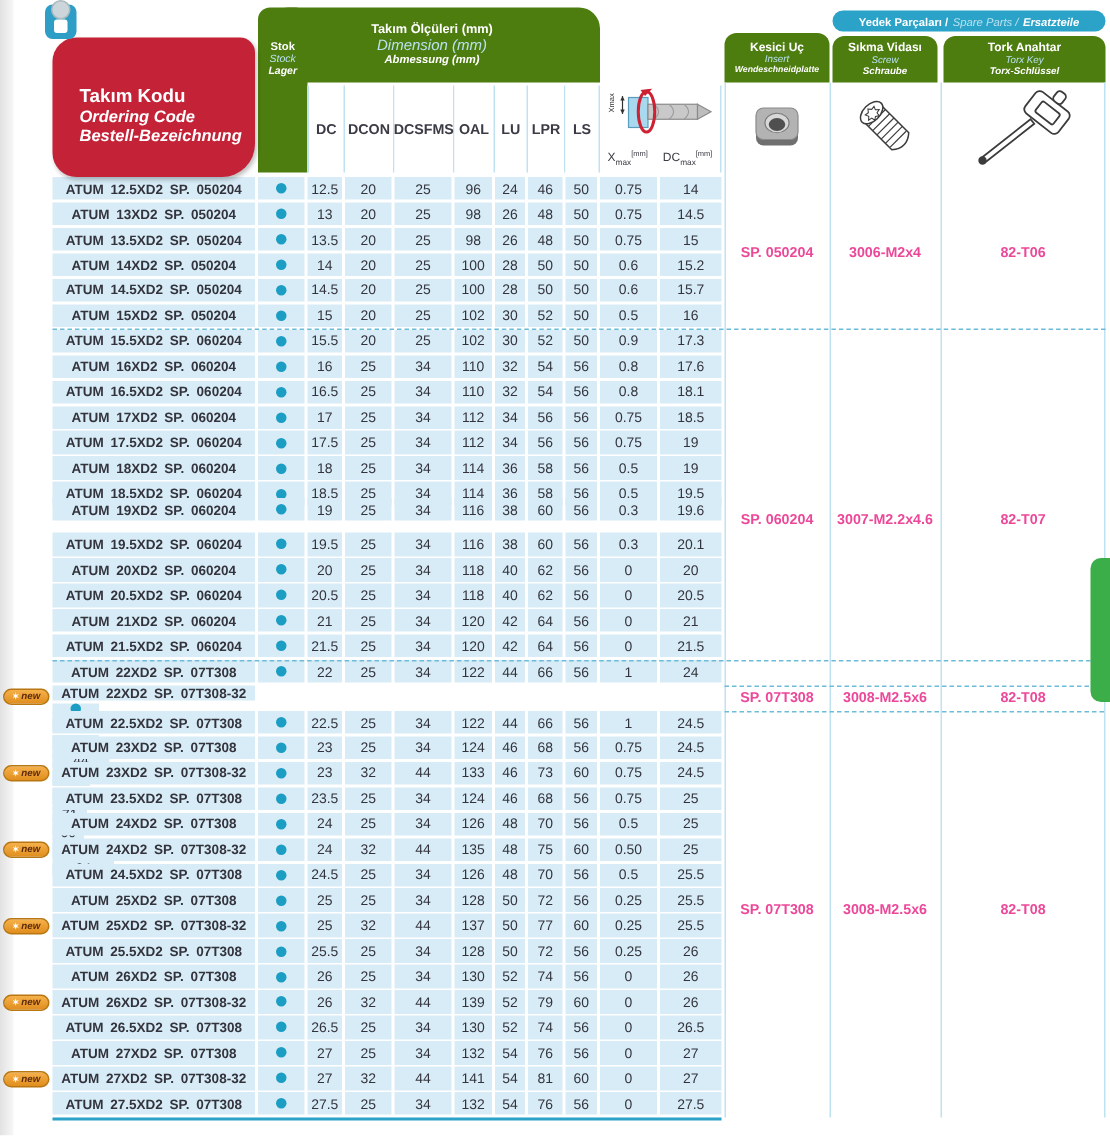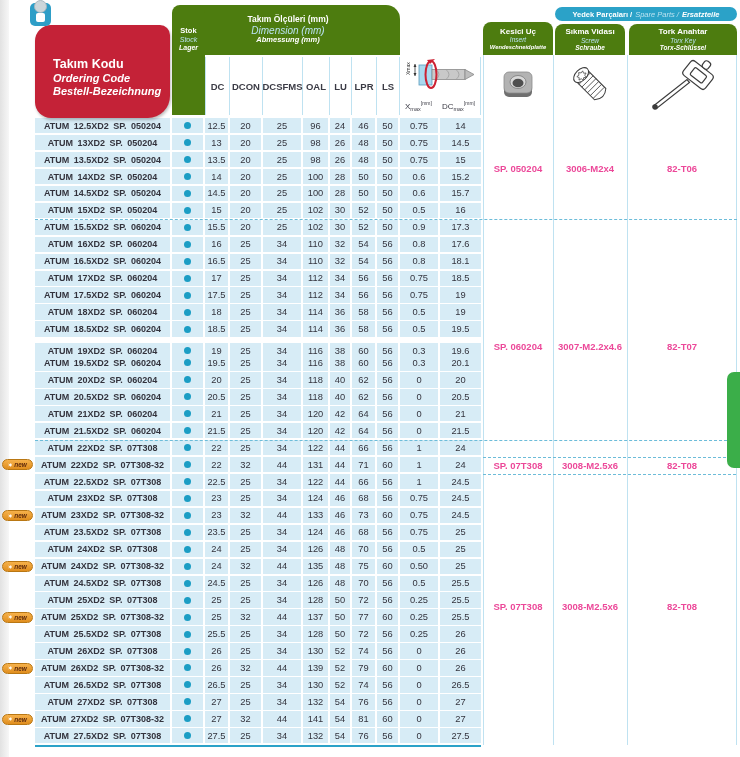--- a/index.html
+++ b/index.html
@@ -389,21 +389,21 @@
         <div class="cell c-dc">18.5</div>
         <div class="cell c-dcon">25</div>
         <div class="cell c-dcsfms">34</div>
         <div class="cell c-oal">114</div>
         <div class="cell c-lu">36</div>
         <div class="cell c-lpr">58</div>
         <div class="cell c-ls">56</div>
         <div class="cell c-xmax">0.5</div>
         <div class="cell c-dcmax">19.5</div>
       </div>
-      <div class="row" style="top: 225px;">
+      <div class="row" style="top: 214px;">
         <div class="cell c-code">ATUM 19XD2 SP. 060204</div>
         <div class="cell c-stock">
           <span class="dot"></span>
         </div>
         <div class="cell c-dc">19</div>
         <div class="cell c-dcon">25</div>
         <div class="cell c-dcsfms">34</div>
         <div class="cell c-oal">116</div>
         <div class="cell c-lu">38</div>
         <div class="cell c-lpr">60</div>
@@ -494,21 +494,21 @@
         <div class="cell c-dc">22</div>
         <div class="cell c-dcon">25</div>
         <div class="cell c-dcsfms">34</div>
         <div class="cell c-oal">122</div>
         <div class="cell c-lu">44</div>
         <div class="cell c-lpr">66</div>
         <div class="cell c-ls">56</div>
         <div class="cell c-xmax">1</div>
         <div class="cell c-dcmax">24</div>
       </div>
-      <div class="row" style="top: 338.92px;">
+      <div class="row" style="top: 338.92px; flex-direction: column;">
         <span class="newb">
           <span class="star">✶</span>
           <span>new</span>
         </span>
         <div class="cell c-code">ATUM 22XD2 SP. 07T308-32</div>
         <div class="cell c-stock">
           <span class="dot"></span>
         </div>
         <div class="cell c-dc">22</div>
         <div class="cell c-dcon">32</div>

